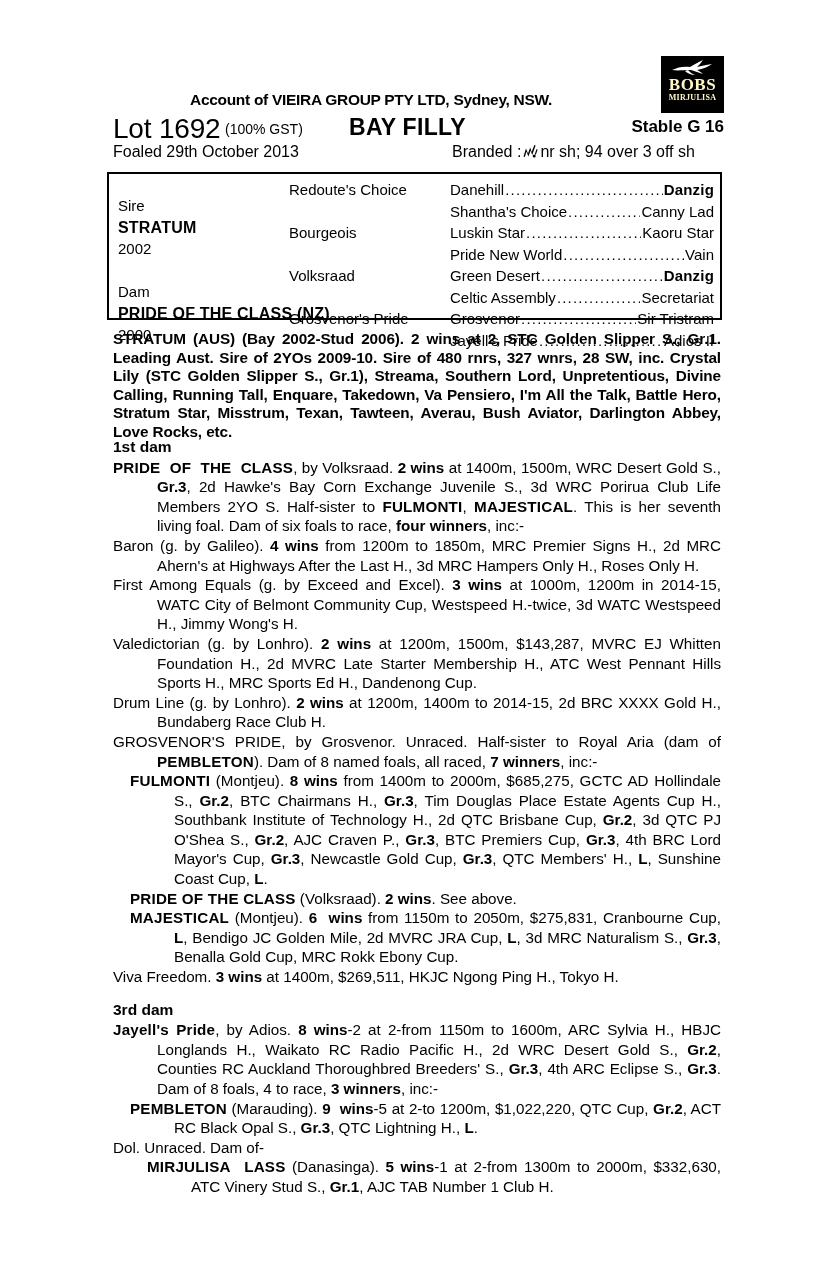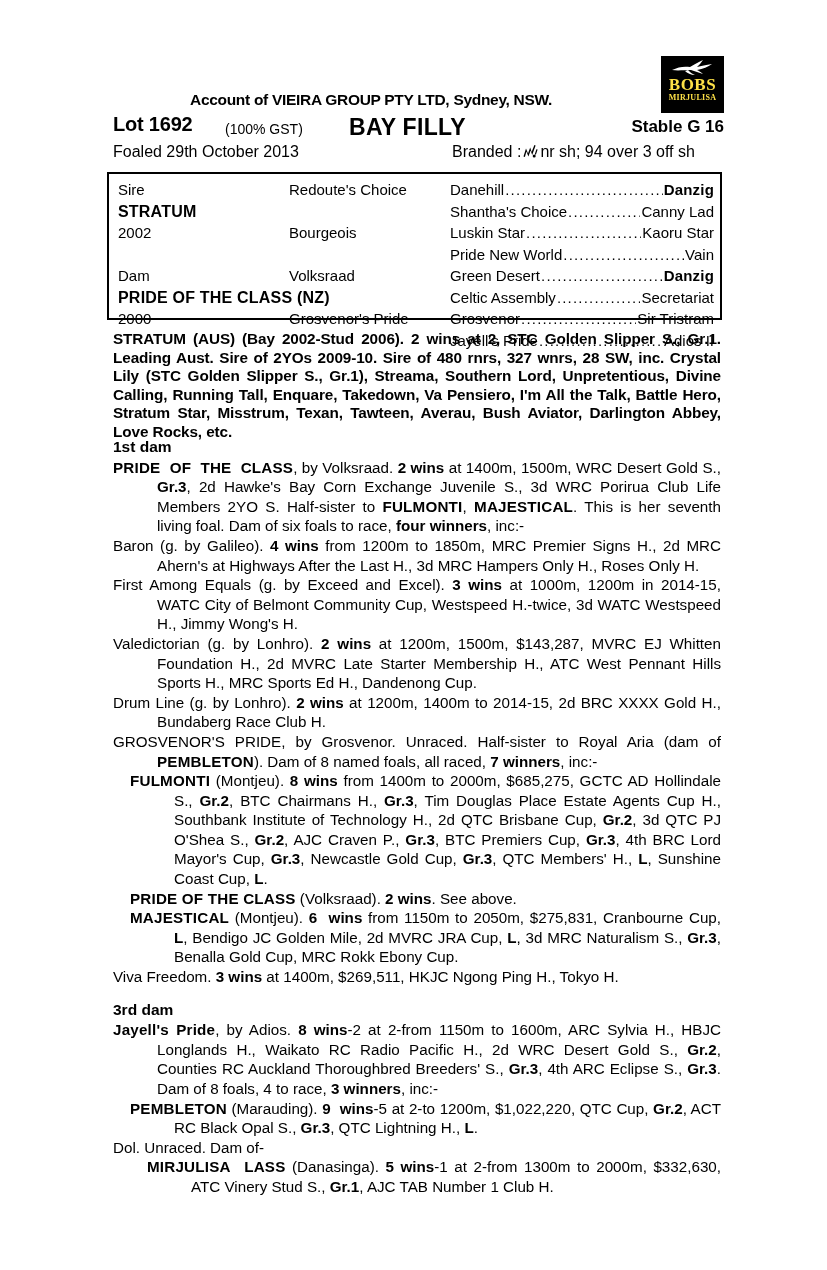--- a/index.html
+++ b/index.html
@@ -24,21 +24,21 @@
   }
 
   
   .bobs-logo {
     position: absolute;
     left: 661px;
     top: 56px;
     width: 63px;
     height: 57px;
     background: #000000;
-    color: #fde047;
+    color: #fef9c3;
     display: flex;
     flex-direction: column;
     align-items: center;
     justify-content: flex-start;
     padding-top: 3px;
     box-sizing: border-box;
   }
   .bobs-horse { width: 46px; height: 17px; display:block; }
   .bobs-word {
     font-family: "Liberation Serif", serif;
@@ -69,22 +69,22 @@
 
   .lot-row {
     position: absolute;
     left: 113px;
     top: 113px;
     width: 611px;
     height: 28px;
   }
   .lot-number {
     position: absolute; left: 0; top: 0;
-    font-weight: bold;
-    font-size: 20px;
+    font-weight: normal;
+    font-size: 28px;
     letter-spacing: -0.2px;
   }
   .lot-gst {
     position: absolute; left: 112px; top: 8px;
     font-size: 14px;
   }
   .sex-title {
     position: absolute; left: 236px; top: 1px;
     font-weight: bold;
     font-size: 23px;
@@ -124,21 +124,21 @@
     border: 2.5px solid #000000;
     box-sizing: border-box;
   }
   .ped-inner {
     position: relative;
     width: 100%;
     height: 100%;
     padding: 4px 0 0 0;
     box-sizing: border-box;
   }
-  .ped-col-a { position: absolute; left: 9px;   top: 5px; width: 180px; }
+  .ped-col-a { position: absolute; left: 9px;   top: 21px; width: 180px; }
   .ped-col-b { position: absolute; left: 180px; top: 5px; width: 175px; }
   .ped-col-c { position: absolute; left: 341px; top: 5px; right: 6px; }
 
   .ped-line {
     font-size: 15px;
     line-height: 21.5px;
     white-space: nowrap;
   }
   .ped-line.b { font-weight: bold; font-size: 16px; letter-spacing: 0.2px; }
   .ped-spacer { height: 21.5px; }

